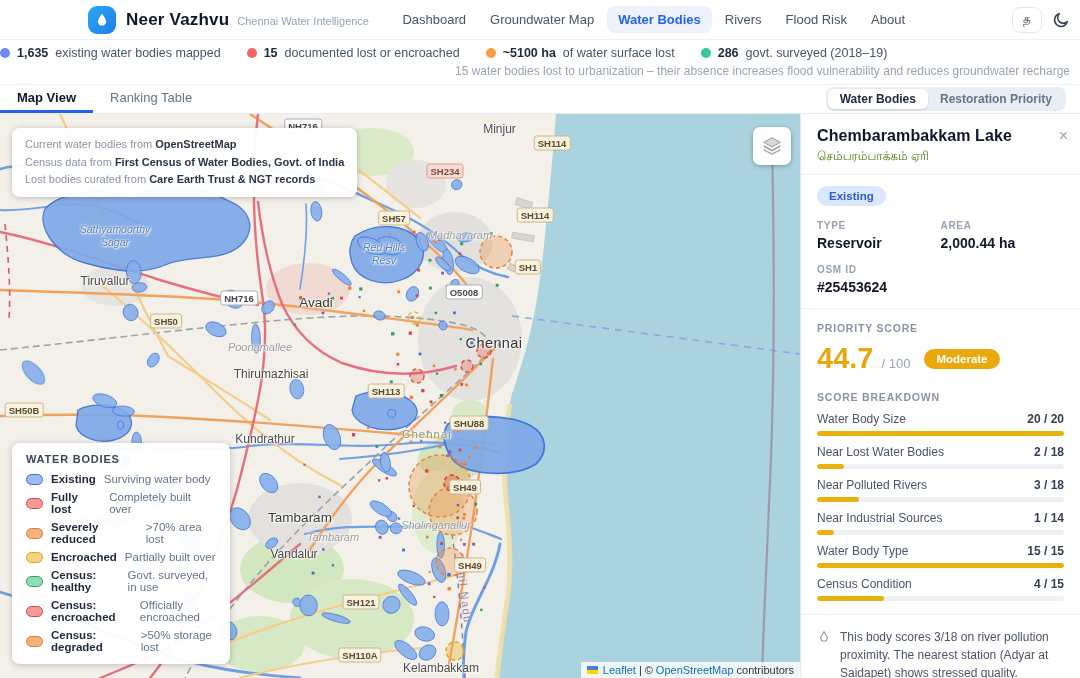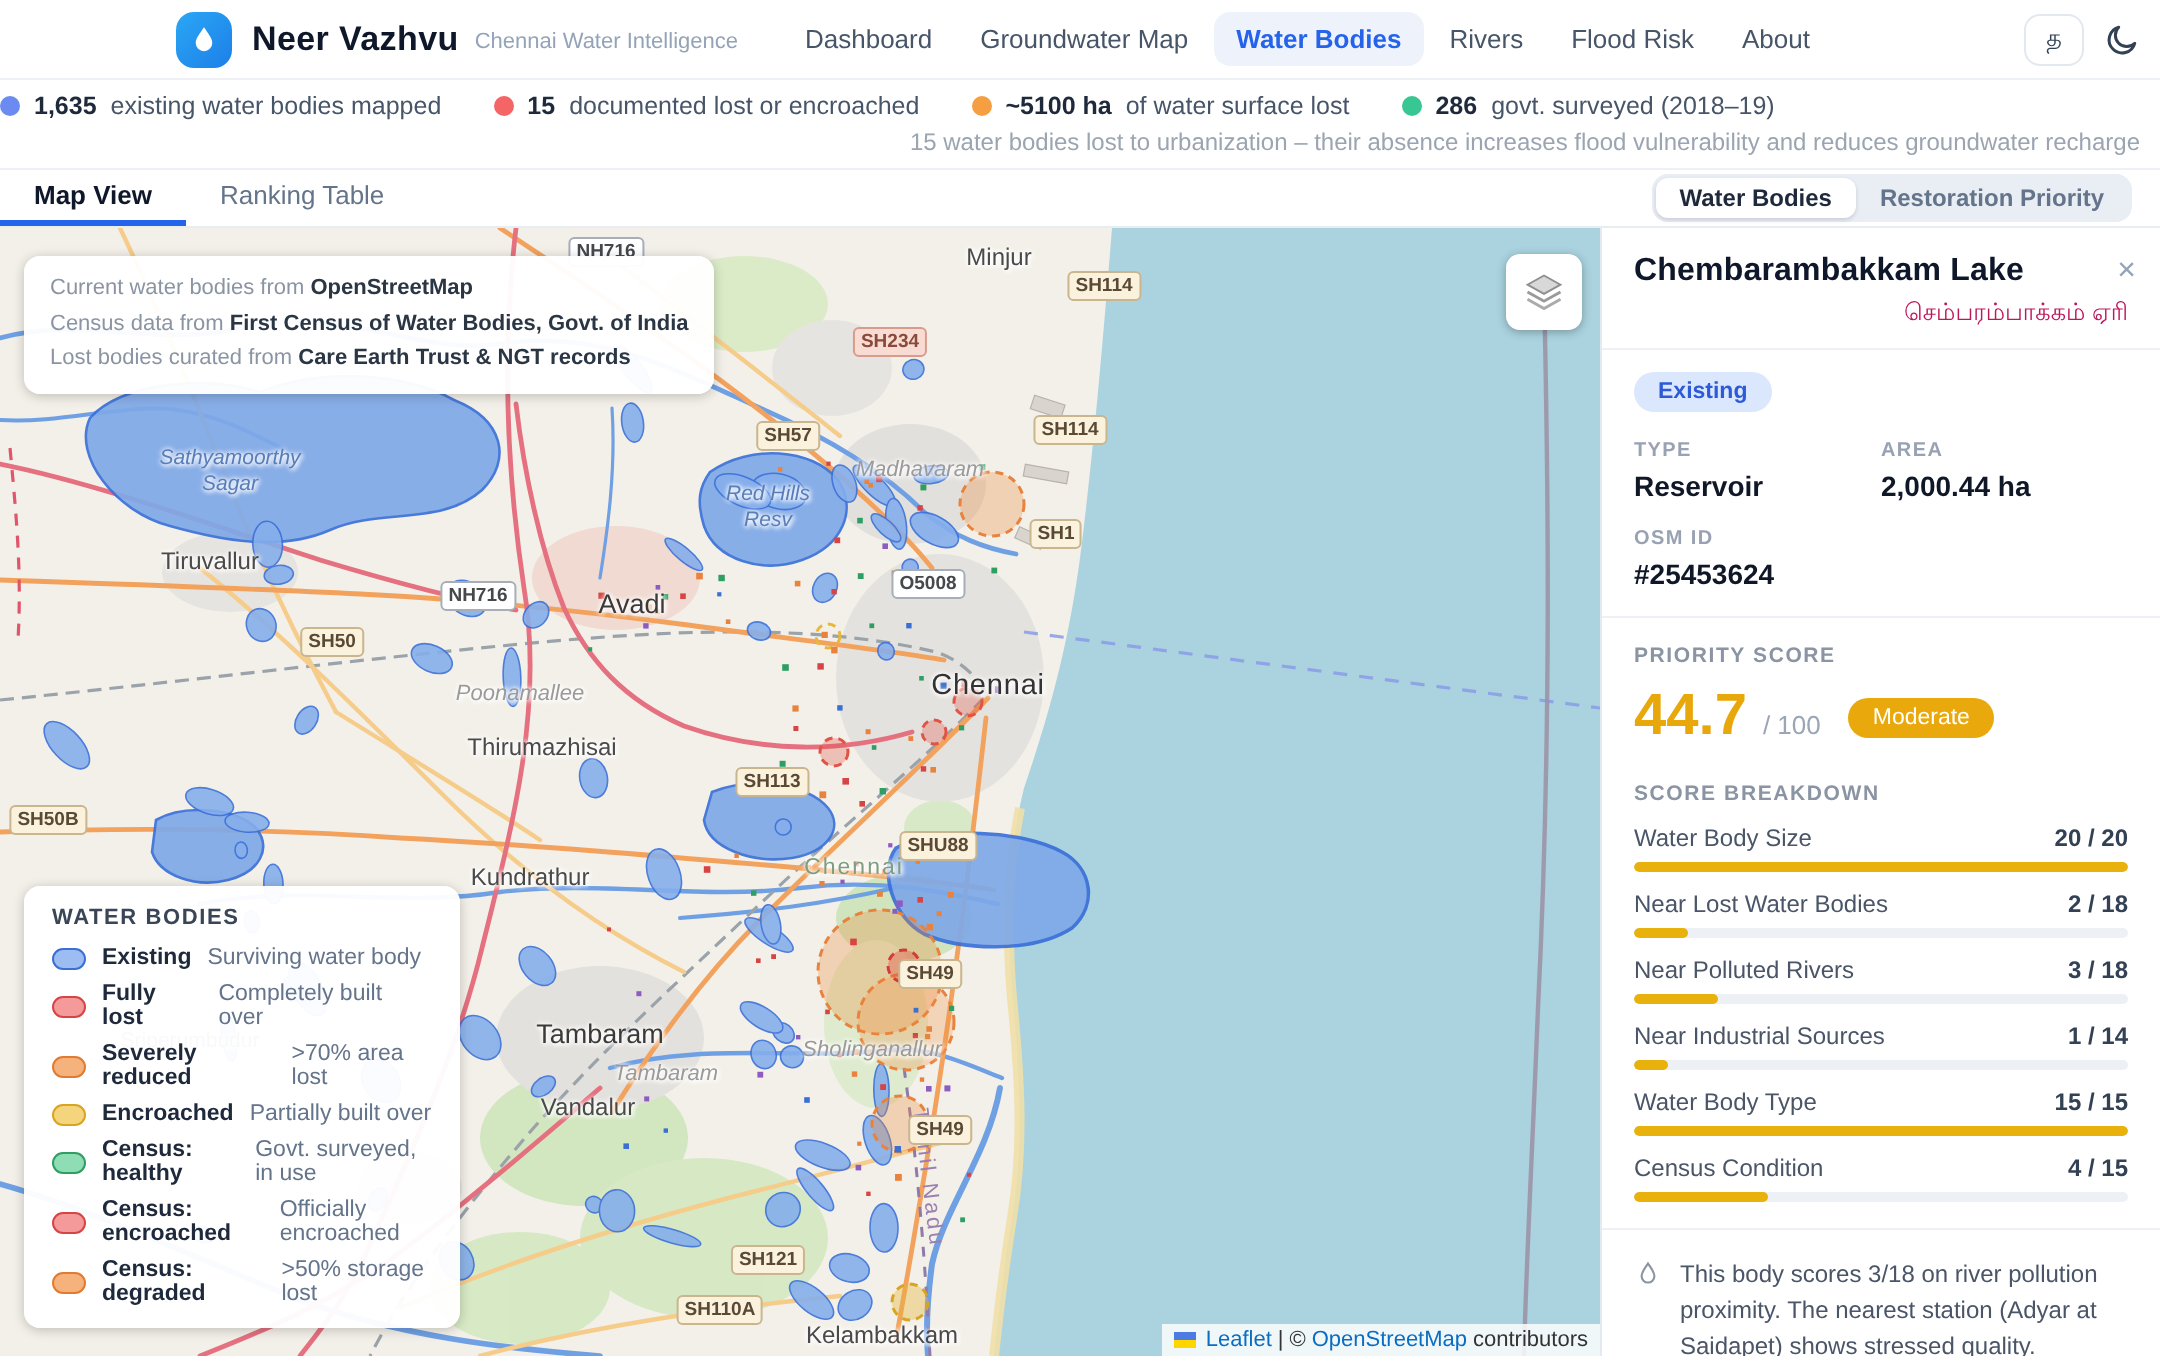--- a/index.html
+++ b/index.html
@@ -73,33 +73,33 @@
   .leaflet-attr { position:absolute; right:0; bottom:0; background:rgba(255,255,255,.82);
     font-size:11px; color:#333; padding:2px 6px; display:flex; align-items:center; gap:3px; }
   .leaflet-attr a { color:#0A6DC2; text-decoration:none; }
   .ua-flag { display:inline-block; width:11px; height:8px; border:0; margin-right:2px; background:
     linear-gradient(#4C7BE1 50%, #FFD500 50%); }
 
   
   .panel { width:280px; height:564px; border-left:1px solid #E5EAF0; background:#fff; overflow:hidden; }
   .panel-head { position:relative; padding:13px 16px 10px 16px; border-bottom:1px solid #EDF1F5; }
   .panel-title { font-size:16px; font-weight:bold; color:#0F172A; letter-spacing:.1px; }
-  .panel-sub { font-size:12px; color:#be185d; margin-top:4px;text-align:right; }
+  .panel-sub { font-size:12px; color:#4d7c0f; margin-top:4px; }
   .close-btn { position:absolute; right:12px; top:14px; font-size:16px; color:#94A3B8; cursor:pointer; line-height:1; }
   .panel-body { padding:11px 16px 0 16px; }
   .badge { display:inline-block; font-size:11.5px; font-weight:bold; padding:4px 12px; border-radius:999px; }
   .fields { display:grid; grid-template-columns:1fr 1fr; row-gap:13px; margin-top:14px; }
   .f-label { font-size:10px; font-weight:bold; color:#98A2B3; letter-spacing:.7px; }
   .f-value { font-size:14px; font-weight:600; color:#101828; margin-top:4px; }
   .divider { border-top:1px solid #EDF1F5; margin:13px -16px; }
   .sec-label { font-size:10.5px; font-weight:bold; color:#8A94A3; letter-spacing:.8px; }
   .score-row { display:flex; align-items:baseline; gap:8px; margin-top:8px; }
   .score-val { font-size:29px; font-weight:bold; }
   .score-outof { font-size:13px; color:#9AA5B5; }
-  .score-badge { font-size:11.5px; font-weight:normal; color:#fff; padding:4px 12px; border-radius:999px; margin-left:6px; align-self:center; }
+  .score-badge { font-size:11.5px; font-weight:bold; color:#fff; padding:4px 12px; border-radius:999px; margin-left:6px; align-self:center; }
   .bd-rows { margin-top:6px; }
   .bd-row { margin-top:9px; }
   .bd-line { display:flex; justify-content:space-between; font-size:12px; }
   .bd-name { color:#4A5568; }
   .bd-score { color:#334155; font-weight:600; }
   .bd-track { height:5px; border-radius:3px; background:#EDF1F5; margin-top:5px; overflow:hidden; }
   .bd-fill { height:100%; border-radius:3px; }
   .note { display:flex; gap:9px; margin-top:2px; }
   .note-text { font-size:12px; color:#4A5568; line-height:1.5; }
 </style>
@@ -473,21 +473,21 @@
         <div class="shield cream" style="left: 535px; top: 101px;">SH114</div>
         <div class="shield cream" style="left: 394px; top: 104px;">SH57</div>
         <div class="shield cream" style="left: 528px; top: 153px;">SH1</div>
         <div class="shield white" style="left: 464px; top: 178px;">O5008</div>
         <div class="shield cream" style="left: 166px; top: 207px;">SH50</div>
         <div class="shield cream" style="left: 24px; top: 296px;">SH50B</div>
         <div class="shield cream" style="left: 386px; top: 277px;">SH113</div>
         <div class="shield cream" style="left: 469px; top: 279px; margin-top: 30px;">SHU88</div>
         <div class="shield cream" style="left: 465px; top: 373px;">SH49</div>
         <div class="shield cream" style="left: 470px; top: 451px;">SH49</div>
-        <div class="shield cream" style="left: 361px; top: 516px; margin-left: 23px;">SH121</div>
+        <div class="shield cream" style="left: 361px; top: 488px;">SH121</div>
         <div class="shield cream" style="left: 360px; top: 541px;">SH110A</div>
       </div>
 
     <div class="map-overlay sources" id="sources">
         <div><span>Current water bodies from </span><b>OpenStreetMap</b></div>
         <div><span>Census data from </span><b>First Census of Water Bodies, Govt. of India</b></div>
         <div><span>Lost bodies curated from </span><b>Care Earth Trust &amp; NGT records</b></div>
       </div>
 
     <div class="layers-ctl">

